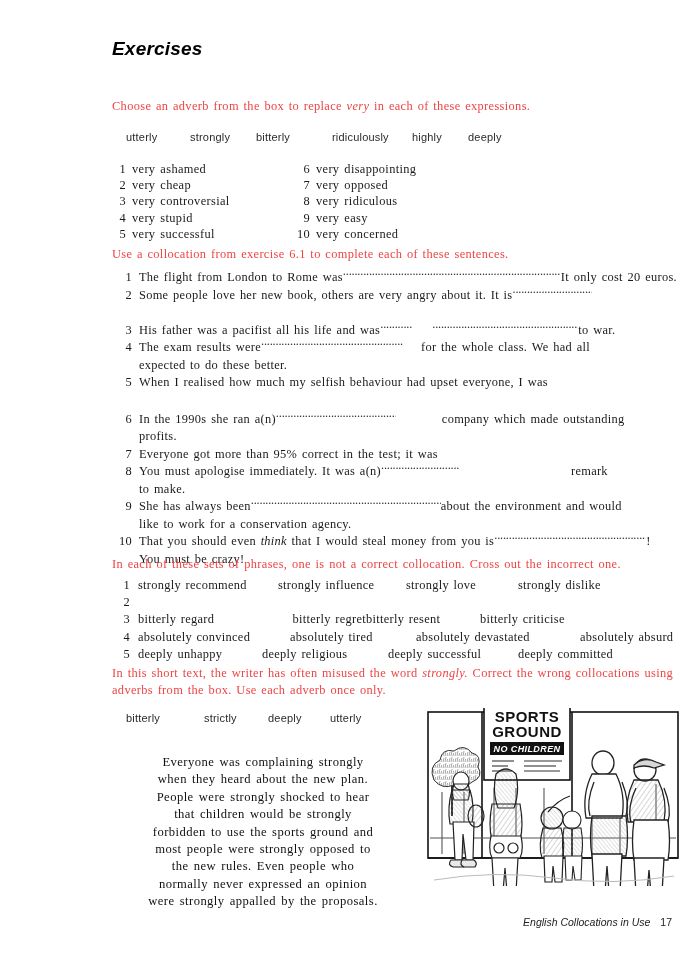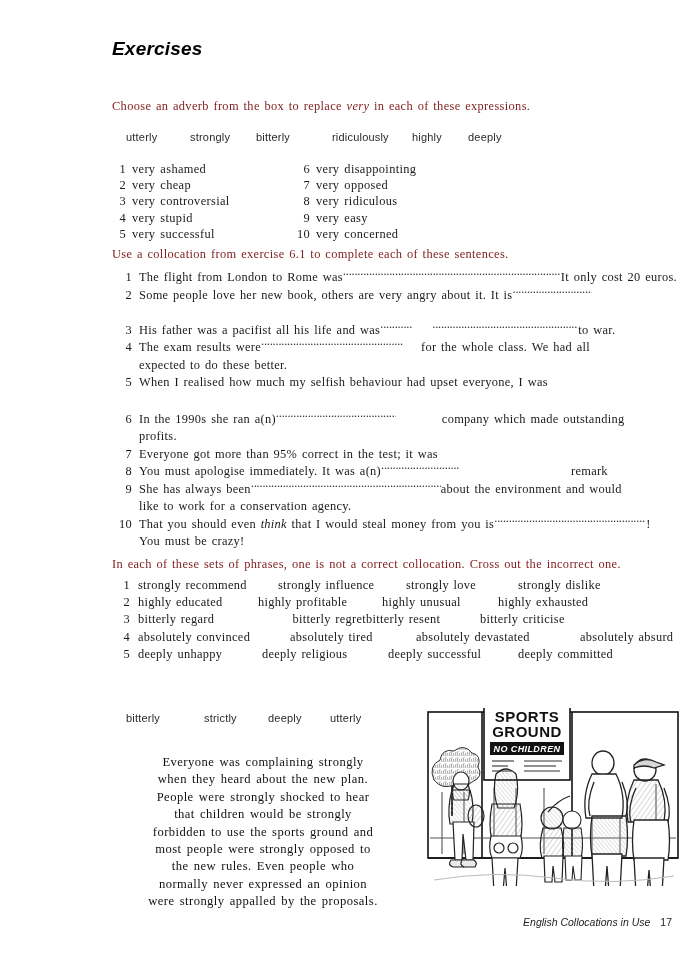--- a/index.html
+++ b/index.html
@@ -34,21 +34,21 @@
     letter-spacing: 0.2px;
     color: #000000;
   }
 
   
   .instr {
     position: absolute;
     font-family: "Liberation Serif", serif;
     font-size: 12.4px;
     line-height: 17px;
-    color: #7f1d1d;
+    color: #ef4444;
     letter-spacing: 0.35px;
     word-spacing: 1.2px;
   }
 
   .wordbox {
     position: absolute;
     font-family: "Liberation Sans", sans-serif;
     font-size: 11px;
     color: #2a2a2a;
     letter-spacing: 0.2px;
@@ -289,20 +289,21 @@
 
     <div class="item">
       <span class="n">7</span>
       <span class="txt">Everyone got more than 95% correct in the test; it was</span>
     </div>
 
     <div class="item">
       <span class="n">8</span>
       <span class="txt"><span>You must apologise immediately. It was a(n)</span><span class="blank" style="width:78px;"></span><span class="gap" style="width:112px;"></span><span>remark</span></span>
     </div>
+    <div class="cont">to make.</div>
 
     <div class="item">
       <span class="n">9</span>
       <span class="txt"><span>She has always been</span><span class="blank" style="width:190px;"></span><span>about the environment and would</span></span>
     </div>
     <div class="cont">like to work for a conservation agency.</div>
 
     <div class="item">
       <span class="n">10</span>
       <span class="txt"><span>That you should even </span><span style="font-style:italic;">think</span><span> that I would steal money from you is</span><span class="blank" style="width:152px;"></span><span>!</span></span>
@@ -314,39 +315,42 @@
 
   <div class="setlist" style="left:112px; top:577px; width:580px;">
 
     <div class="item">
       <span class="n">1</span>
       <span class="phrases"><span class="ph" style="width:140px;">strongly recommend</span><span class="ph" style="width:128px;">strongly influence</span><span class="ph" style="width:112px;">strongly love</span><span class="ph">strongly dislike</span></span>
     </div>
 
     <div class="item">
       <span class="n">2</span>
-      <span class="phrases"><span class="ph" style="width:120px;">highly educated</span><span class="ph" style="width:124px;">highly profitable</span><span class="ph" style="width:116px;">highly unusual</span><span class="ph">highly exhausted</span></span>
     </div>
 
     <div class="item">
       <span class="n">3</span>
       <span class="phrases"><span class="ph" style="width:116px;">bitterly regard</span><span class="ph" style="width:112px;text-align:right;">bitterly regret</span><span class="ph" style="width:114px;">bitterly resent</span><span class="ph">bitterly criticise</span></span>
     </div>
 
     <div class="item">
       <span class="n">4</span>
       <span class="phrases"><span class="ph" style="width:152px;">absolutely convinced</span><span class="ph" style="width:126px;">absolutely tired</span><span class="ph" style="width:164px;">absolutely devastated</span><span class="ph">absolutely absurd</span></span>
     </div>
 
     <div class="item">
       <span class="n">5</span>
       <span class="phrases"><span class="ph" style="width:124px;">deeply unhappy</span><span class="ph" style="width:126px;">deeply religious</span><span class="ph" style="width:130px;">deeply successful</span><span class="ph">deeply committed</span></span>
     </div>
   </div>
 
+  <div class="instr" style="left:112px; top:665px; width:562px;">
+    <span>In this short text, the writer has often misused the word </span><span style="font-style:italic;">strongly.</span><span> Correct the wrong</span>
+    <span>collocations using adverbs from the box. Use each adverb once only.</span>
+  </div>
 
   <div class="wordbox" style="left:126px; top:712px; width:280px;">
     <span class="w" style="width:78px;">bitterly</span>
     <span class="w" style="width:64px;">strictly</span>
     <span class="w" style="width:62px;">deeply</span>
     <span class="w">utterly</span>
   </div>
 
   <div class="passage" style="left:128px; top:754px; width:270px;text-align:center;">
     <div class="ln">Everyone was complaining strongly</div>

